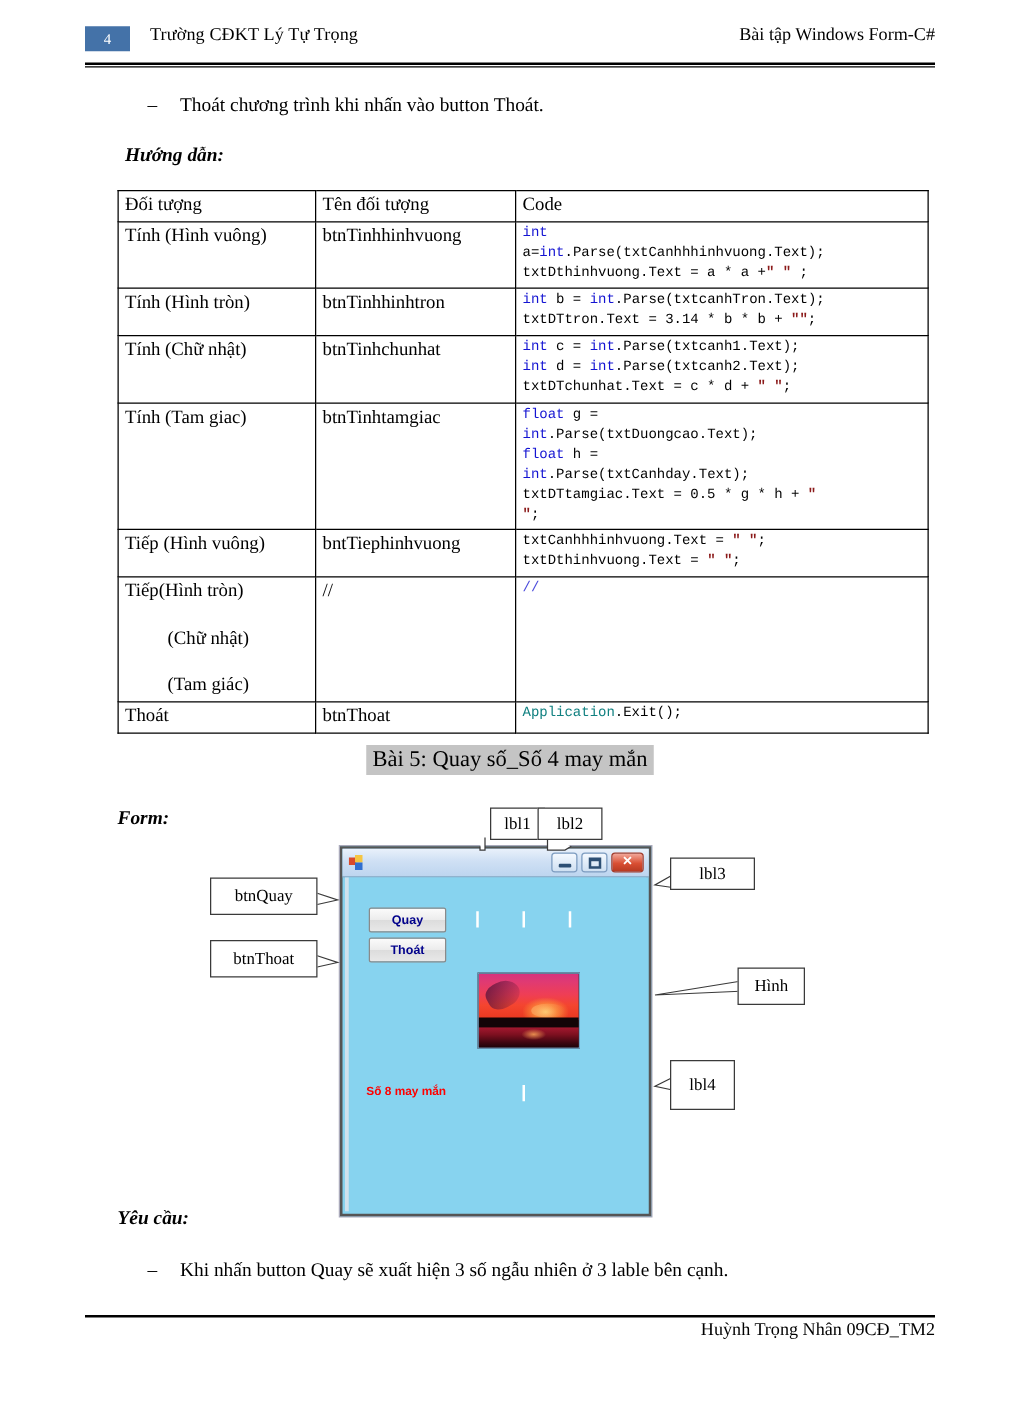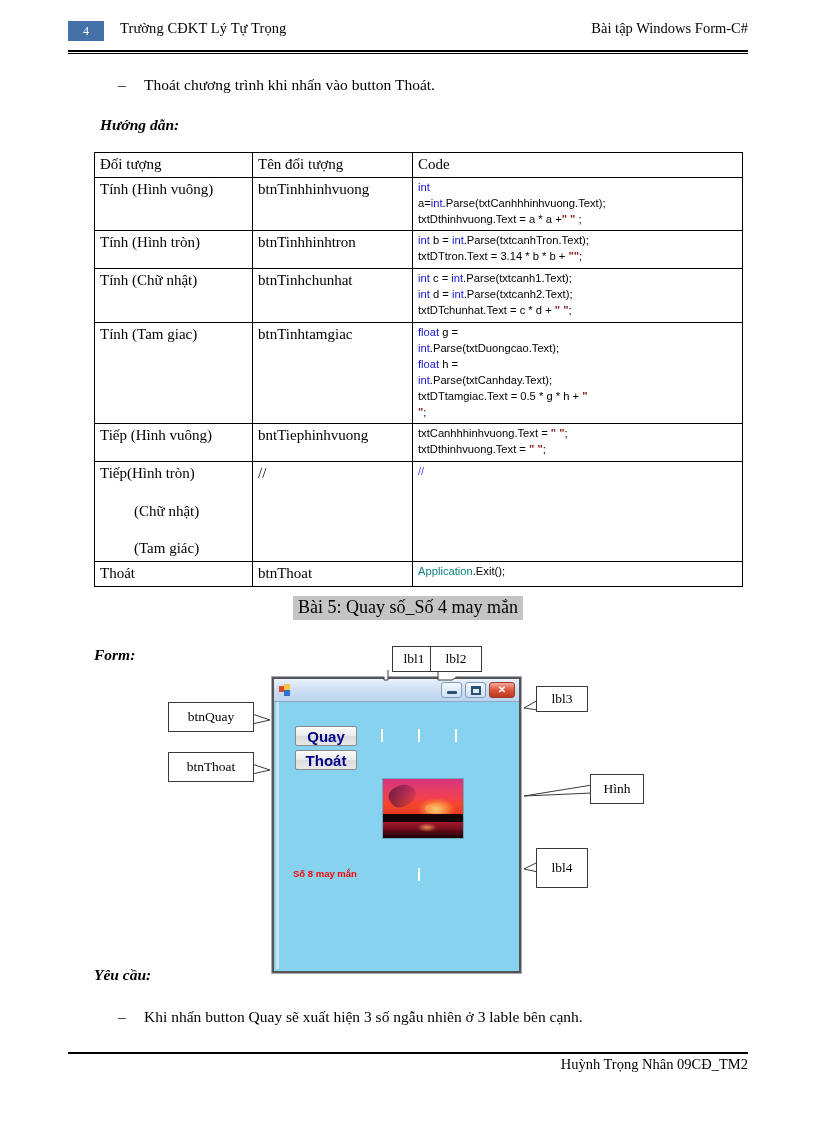--- a/index.html
+++ b/index.html
@@ -81,21 +81,21 @@
   .col-name{ width:160px; }
   .col-code{ width:330px; }
 
   .cell-vn{
     font-family:"Liberation Serif", serif;
     font-size:15px;
     line-height:1.25;
     white-space:pre-line;
   }
   .cell-code{
-    font-family:Liberation Sans, sans-serif;
+    font-family:Liberation Mono, monospace;
     font-size:11.2px;
     line-height:1.42;
     white-space:pre-wrap;
     word-break:break-word;
   }
   .kw{ color:#1414d2; }
   .kw2{ color:#108080; }
   .str{ color:#8b1a1a; font-weight:bold; }
   .cmt{ color:#4b4bdc; }
 
@@ -179,21 +179,21 @@
   }
 
   .form-btn{
     position:absolute;
     width:62px; height:20px;
     background:linear-gradient(to bottom,#fbfbfb 0%,#ececec 48%,#dcdcdc 50%,#e8e8e8 100%);
     border:1px solid #8a8a8a;
     border-radius:2px;
     color:#00008b;
     font-family:"Liberation Sans", sans-serif;
-    font-size:15px;
+    font-size:10px;
     font-weight:bold;
     text-align:center;
     line-height:19px;
   }
   #btn-quay{ left:16px; top:24px; }
   #btn-thoat{ left:16px; top:48px; }
 
   .lbl-tick{
     position:absolute;
     width:2px; height:13px;
@@ -396,21 +396,21 @@
 
     <path d="M252 128 L270 134 L252 138" fill="#ffffff" stroke="#3a3a3a" stroke-width="1"></path>
   </svg>
 
   <div class="callout" style="left:376px; top:10px; width:44px; height:26px;margin-left:16px;">
     <span>lbl1</span>
   </div>
   <div class="callout" style="left:430px; top:10px; width:52px; height:26px;">
     <span>lbl2</span>
   </div>
-  <div class="callout" style="left:536px; top:50px; width:52px; height:26px;">
+  <div class="callout" style="left:536px; top:50px; width:68px; height:26px;">
     <span>lbl3</span>
   </div>
   <div class="callout" style="left:590px; top:138px; width:54px; height:30px;">
     <span>Hình</span>
   </div>
   <div class="callout" style="left:536px; top:212px; width:52px; height:40px;">
     <span>lbl4</span>
   </div>
   <div class="callout" style="left:168px; top:66px; width:86px; height:30px;">
     <span>btnQuay</span>

